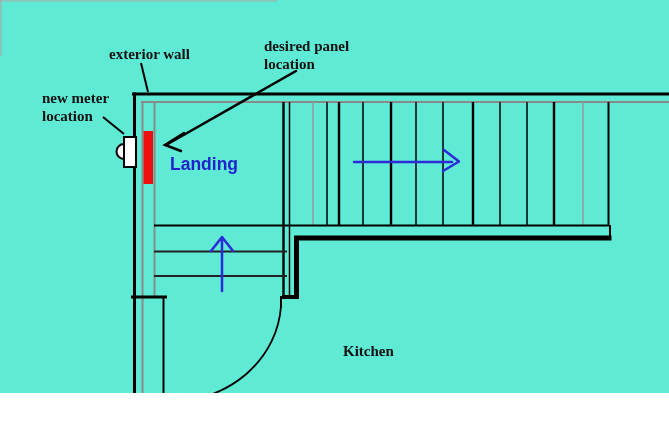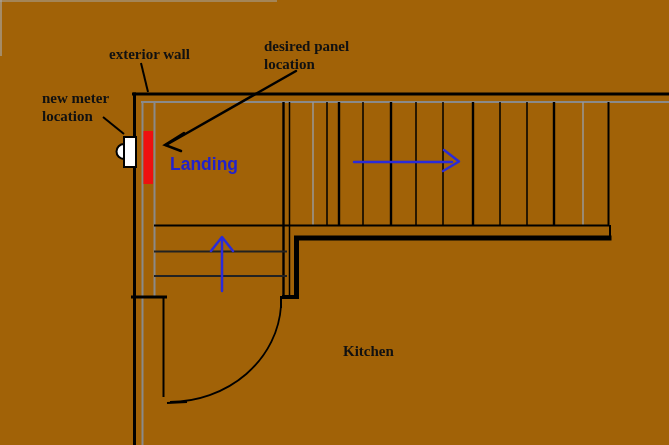--- a/index.html
+++ b/index.html
@@ -1,19 +1,19 @@
 <!DOCTYPE html>
 <html><head>
 <meta charset="utf-8">
 <style>
   html,body{margin:0;padding:0;background:#ffffff;}
   .canvas{
     position:relative;
-    width:669px;height:445px;
-    background:#a16207;
+    width:669px;height:393px;
+    background:#5eead4;
     overflow:hidden;
     text-align:center;
   }
   svg{display:block;}
   .serif-label{
     font-family:"Liberation Serif", serif;
     font-weight:bold;
     font-size:15px;
     fill:#111111;
   }

